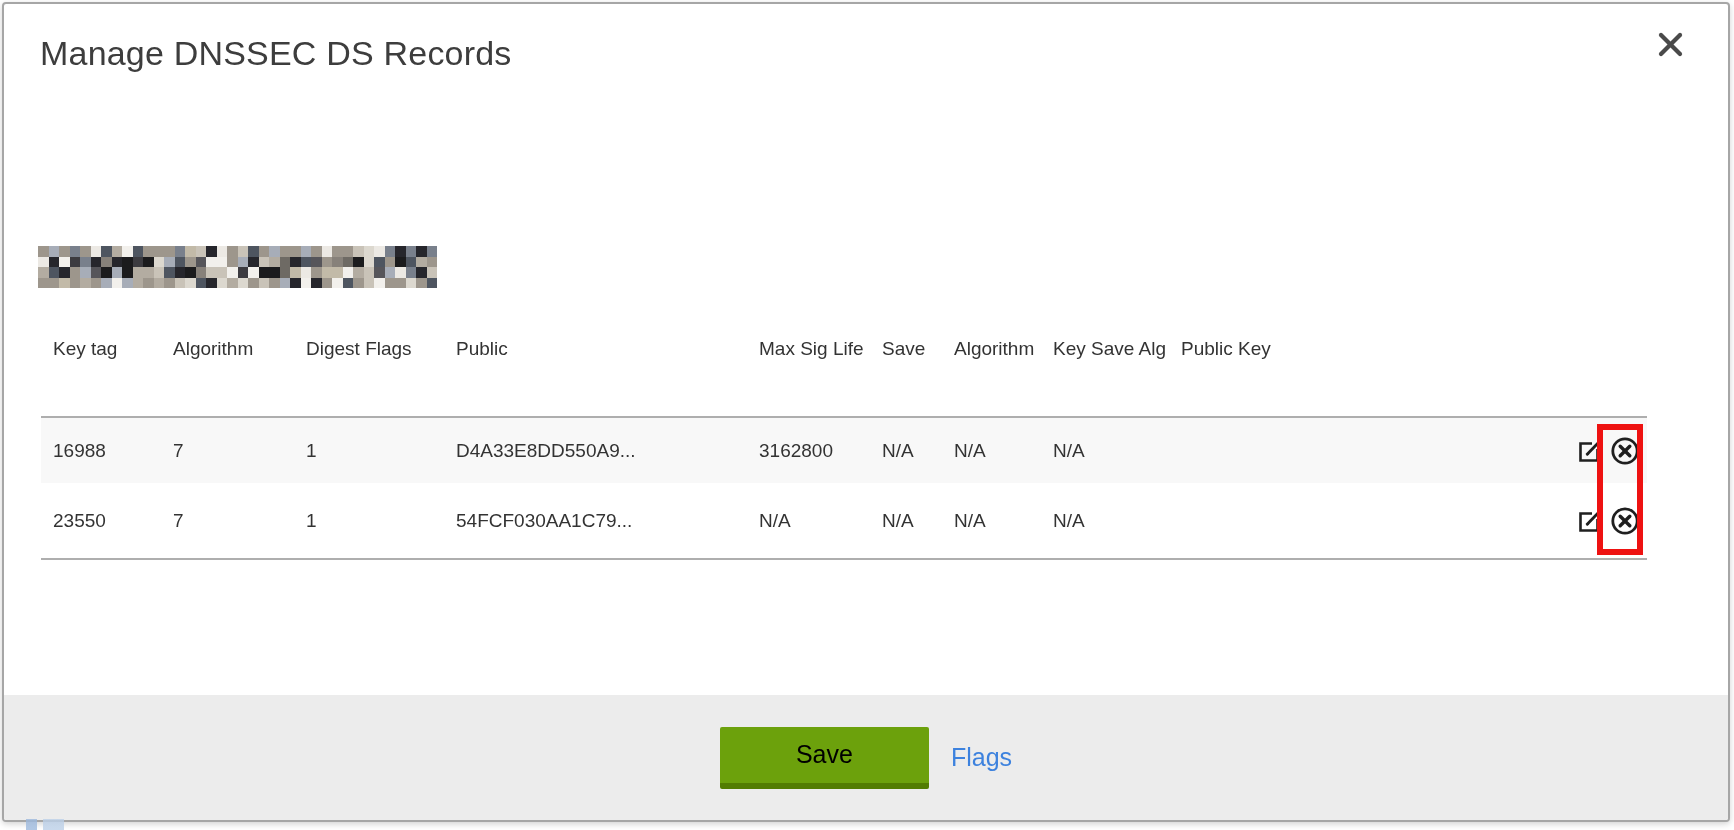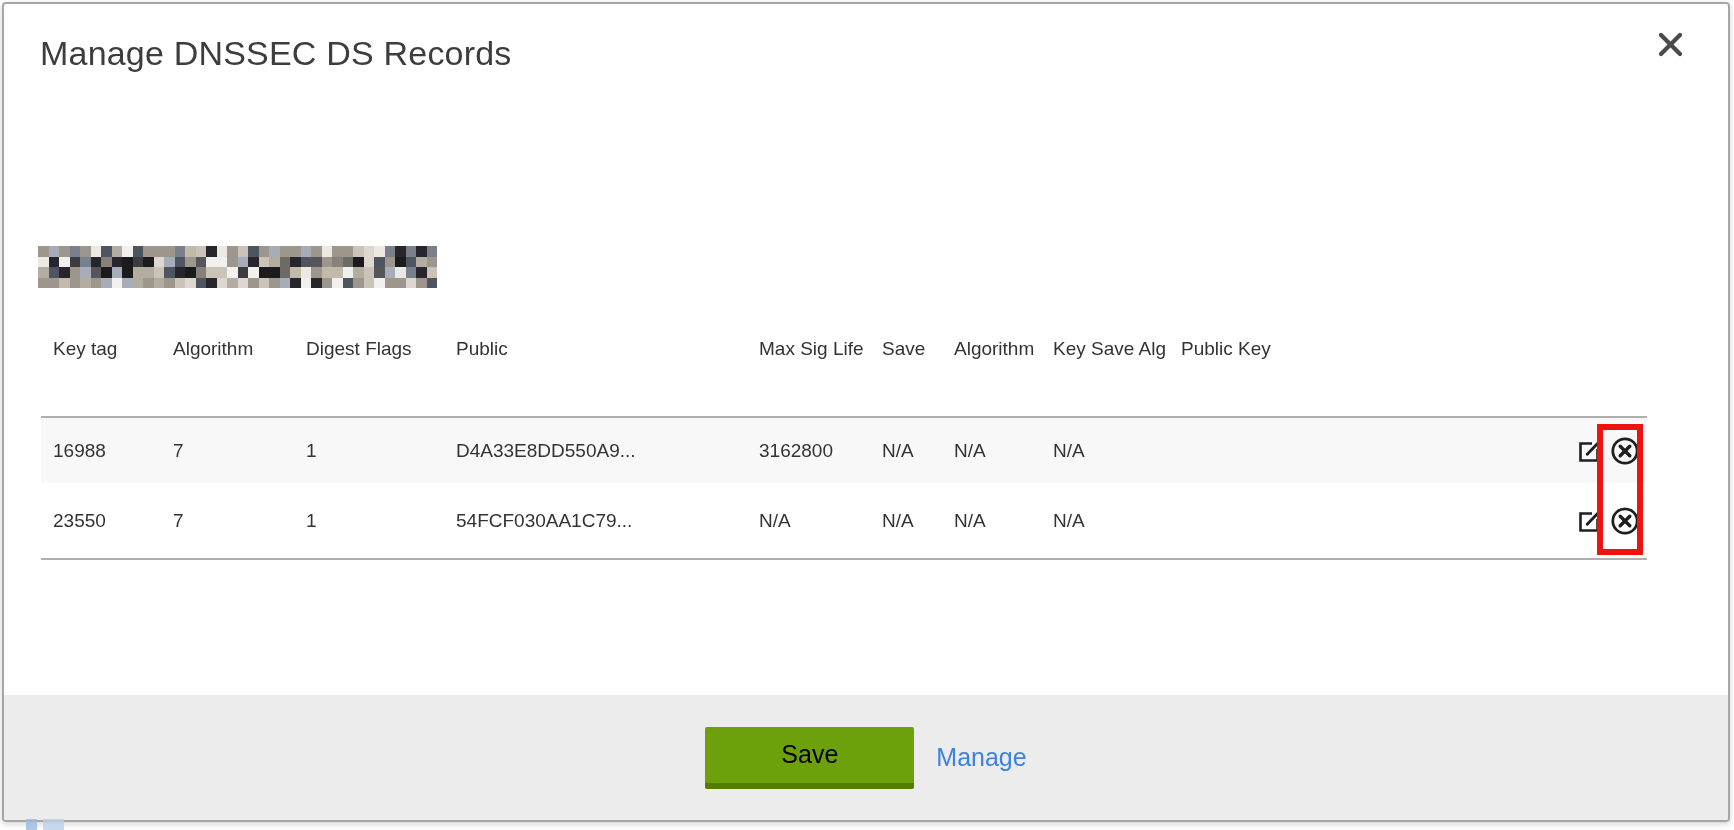--- a/index.html
+++ b/index.html
@@ -389,18 +389,18 @@
         </td>
       </tr>
     </tbody>
   </table>
 
   <div class="annotation-box"></div>
 
 
   <div class="footer">
     <button class="save-btn">Save</button>
-    <button class="cancel-link">Manage</button>
+    <button class="cancel-link">Flags</button>
   </div>
 
 </div>
 
 <div class="bg-artifact"></div>
 
 </body></html>

